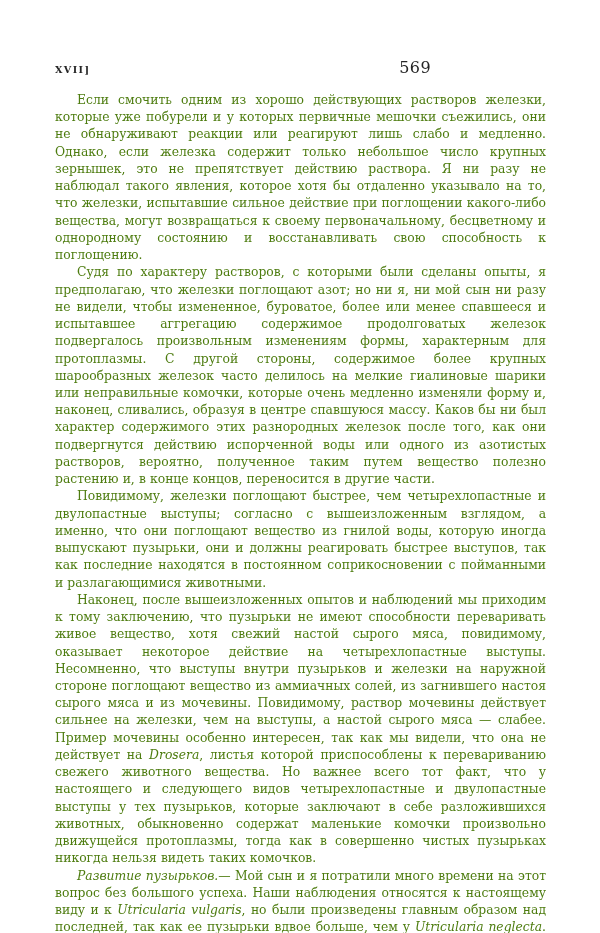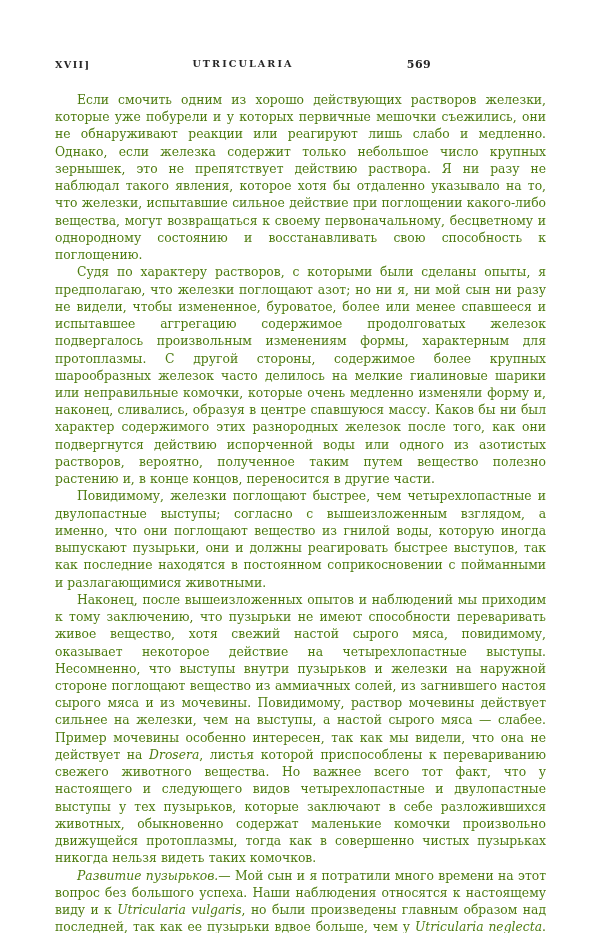--- a/index.html
+++ b/index.html
@@ -45,23 +45,23 @@
   .runhead-title {
     position: absolute;
     left: 0;
     right: 0;
     text-align: center;
     font-weight: 700;
     letter-spacing: 2.1px;
     font-size: 9.6px;
   }
   .runhead-folio {
-    font-size: 11px;
+    font-size: 16px;
     letter-spacing: 0.4px;
-    font-weight: 700;
+    font-weight: 400;
   }
 
   
   .textblock {
     position: absolute;
     left: 55px;
     top: 92px;
     width: 491px;
   }
   p.para {
@@ -93,21 +93,20 @@
     background: transparent;
   }
 </style>
 </head>
 <body>
 
 <div class="page">
 
   <div class="runhead">
     <span class="runhead-chapter">XVII]</span>
-    <span class="runhead-title">UTRICULARIA</span>
     <span class="runhead-folio">569</span>
   </div>
 
   <div class="textblock" id="textblock">
       <p class="para indent">Если смочить одним из хорошо действующих растворов железки, которые уже побурели и у которых первичные мешочки съежились, они не обнаруживают реакции или реагируют лишь слабо и медленно. Однако, если железка содержит только небольшое число крупных зернышек, это не препятствует действию раствора. Я ни разу не наблюдал такого явления, которое хотя бы отдаленно указывало на то, что железки, испытавшие сильное действие при поглощении какого-либо вещества, могут возвращаться к своему первоначальному, бесцветному и однородному состоянию и восстанавливать свою способность к поглощению.</p>
       <p class="para indent">Судя по характеру растворов, с которыми были сделаны опыты, я предполагаю, что железки поглощают азот; но ни я, ни мой сын ни разу не видели, чтобы измененное, буроватое, более или менее спавшееся и испытавшее аггрегацию содержимое продолговатых железок подвергалось произвольным изменениям формы, характерным для протоплазмы. С другой стороны, содержимое более крупных шарообразных железок часто делилось на мелкие гиалиновые шарики или неправильные комочки, которые очень медленно изменяли форму и, наконец, сливались, образуя в центре спавшуюся массу. Каков бы ни был характер содержимого этих разнородных железок после того, как они подвергнутся действию испорченной воды или одного из азотистых растворов, вероятно, полученное таким путем вещество полезно растению и, в конце концов, переносится в другие части.</p>
       <p class="para indent">Повидимому, железки поглощают быстрее, чем четырехлопастные и двулопастные выступы; согласно с вышеизложенным взглядом, а именно, что они поглощают вещество из гнилой воды, которую иногда выпускают пузырьки, они и должны реагировать быстрее выступов, так как последние находятся в постоянном соприкосновении с пойманными и разлагающимися животными.</p>
       <p class="para indent"><span class="sp">Наконец, после вышеизложенных опытов и наблюдений мы приходим к тому заключению, что пузырьки не имеют способности переваривать живое вещество, хотя свежий настой сырого мяса, повидимому, оказывает некоторое действие на четырехлопастные выступы. Несомненно, что выступы внутри пузырьков и железки на наружной стороне поглощают вещество из аммиачных солей, из загнившего настоя сырого мяса и из мочевины. Повидимому, раствор мочевины действует сильнее на железки, чем на выступы, а настой сырого мяса — слабее. Пример мочевины особенно интересен, так как мы видели, что она не действует на </span><span class="it">Drosera</span><span class="sp">, листья которой приспособлены к перевариванию свежего животного вещества. Но важнее всего тот факт, что у настоящего и следующего видов четырехлопастные и двулопастные выступы у тех пузырьков, которые заключают в себе разложившихся животных, обыкновенно содержат маленькие комочки произвольно движущейся протоплазмы, тогда как в совершенно чистых пузырьках никогда нельзя видеть таких комочков.</span></p>
       <p class="para indent"><span class="it">Развитие пузырьков.</span><span class="sp">— Мой сын и я потратили много времени на этот вопрос без большого успеха. Наши наблюдения относятся к настоящему виду и к </span><span class="it">Utricularia vulgaris</span><span class="sp">, но были произведены главным образом над последней, так как ее пузырьки вдвое больше, чем у </span><span class="it">Utricularia neglecta</span><span class="sp">. В начале осени стебли окапчиваются крупными почками, которые отпадают и лежат всю зиму в покое на дне. Молодые листья, составляющие эти почки, несут пузырьки в различных ранних стадиях развития. Когда пузырьки у </span></p>
     </div>

